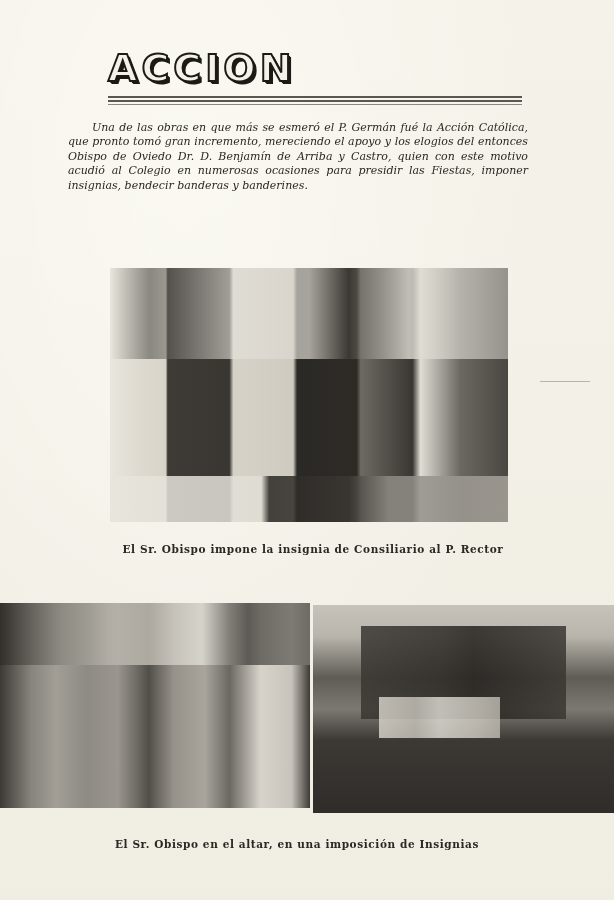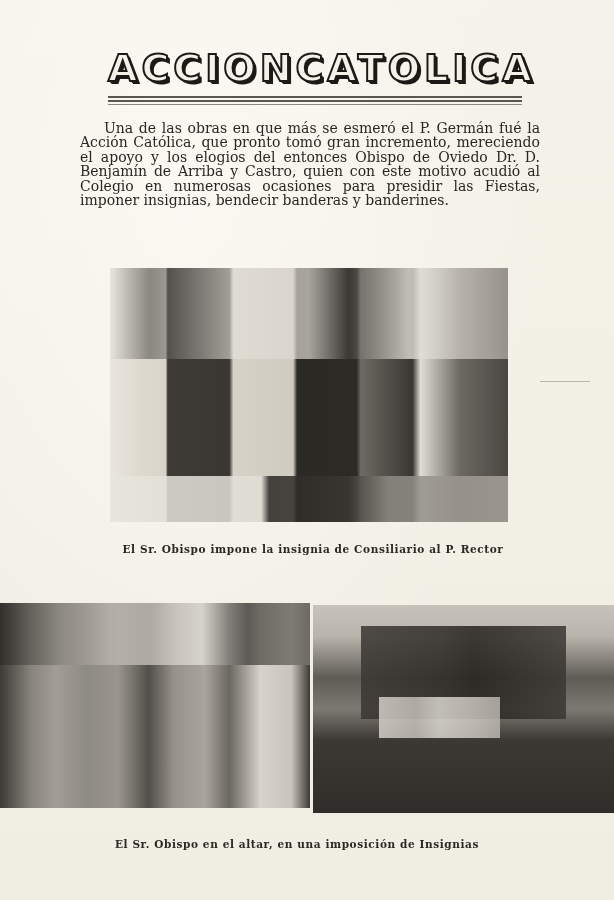--- a/index.html
+++ b/index.html
@@ -34,23 +34,24 @@
   .title-rule {
     position: absolute; left: 108px; width: 414px; height: 2px;
     background: #5a5751;
   }
   .rule-1 { top: 96px; }
   .rule-2 { top: 100px; }
   .rule-3 { top: 104px; height: 1px; background: #8b8880; }
 
   
   .text-block {
-    position: absolute; left: 80px; top: 121px; width: 460px;
-    font-size: 14px; line-height: 14.4px;
+    position: absolute; left: 68px; top: 121px; width: 460px;
+    font-size: 11px; line-height: 14.4px;
     text-align: justify;
+    font-style: italic;
   }
   .text-block p { margin: 0; text-indent: 24px; }
 
   
   .photo {
     position: absolute; overflow: hidden;
     background: #6f6c65;
   }
   .photo-main {
     left: 110px; top: 268px; width: 398px; height: 254px;
@@ -107,21 +108,20 @@
     background: #8f8c85; opacity: 0.6;
   }
 </style>
 </head>
 <body>
 
 <div class="page"></div>
 
 <div class="title">
   <span class="title-word">ACCION</span>
-  <span class="title-word">CATOLICA</span>
 </div>
 <div class="title-rule rule-1"></div>
 <div class="title-rule rule-2"></div>
 <div class="title-rule rule-3"></div>
 
 <div class="text-block">
   <p>Una de las obras en que más se esmeró el P. Germán fué la Acción Católica, que pronto tomó gran incremento, mereciendo el apoyo y los elogios del entonces Obispo de Oviedo Dr. D. Benjamín de Arriba y Castro, quien con este motivo acudió al Colegio en numerosas ocasiones para presidir las Fiestas, imponer insignias, bendecir banderas y banderines.</p>
 </div>
 
 <div class="photo photo-main"></div>

